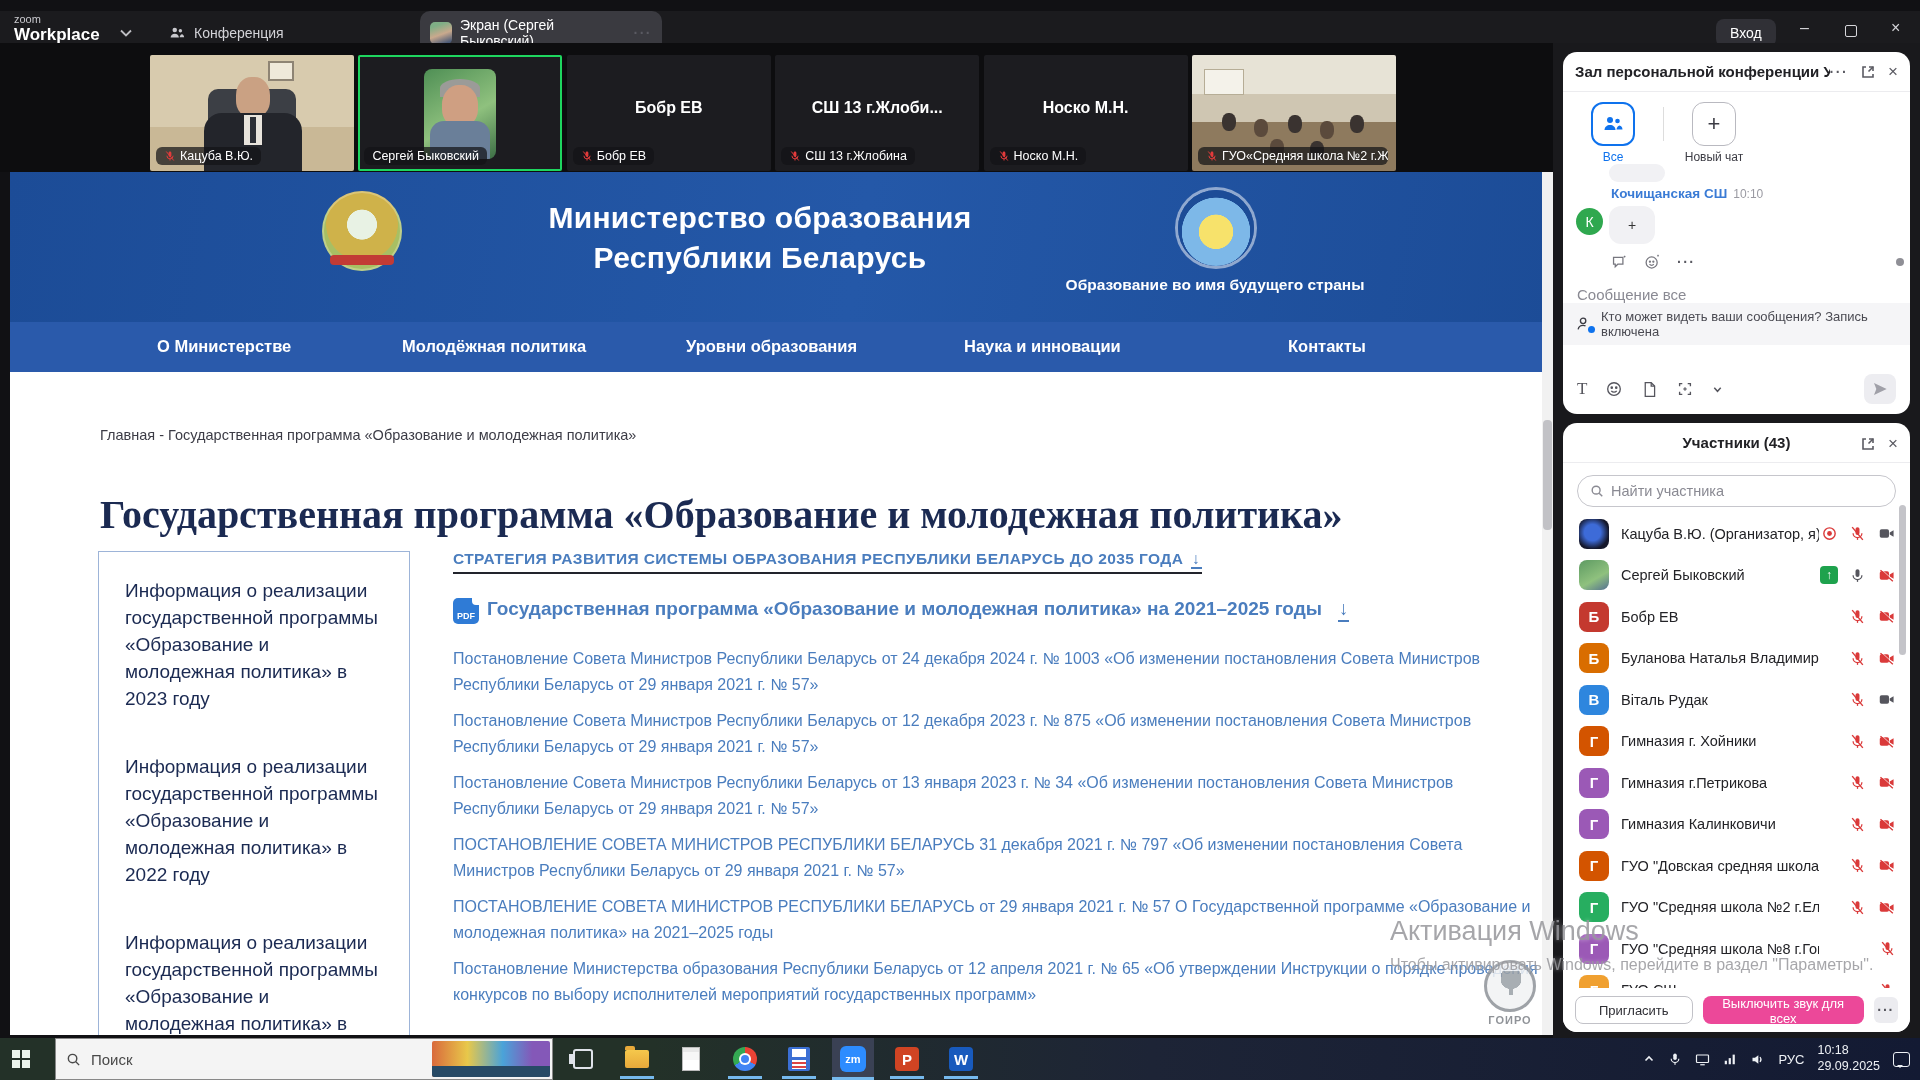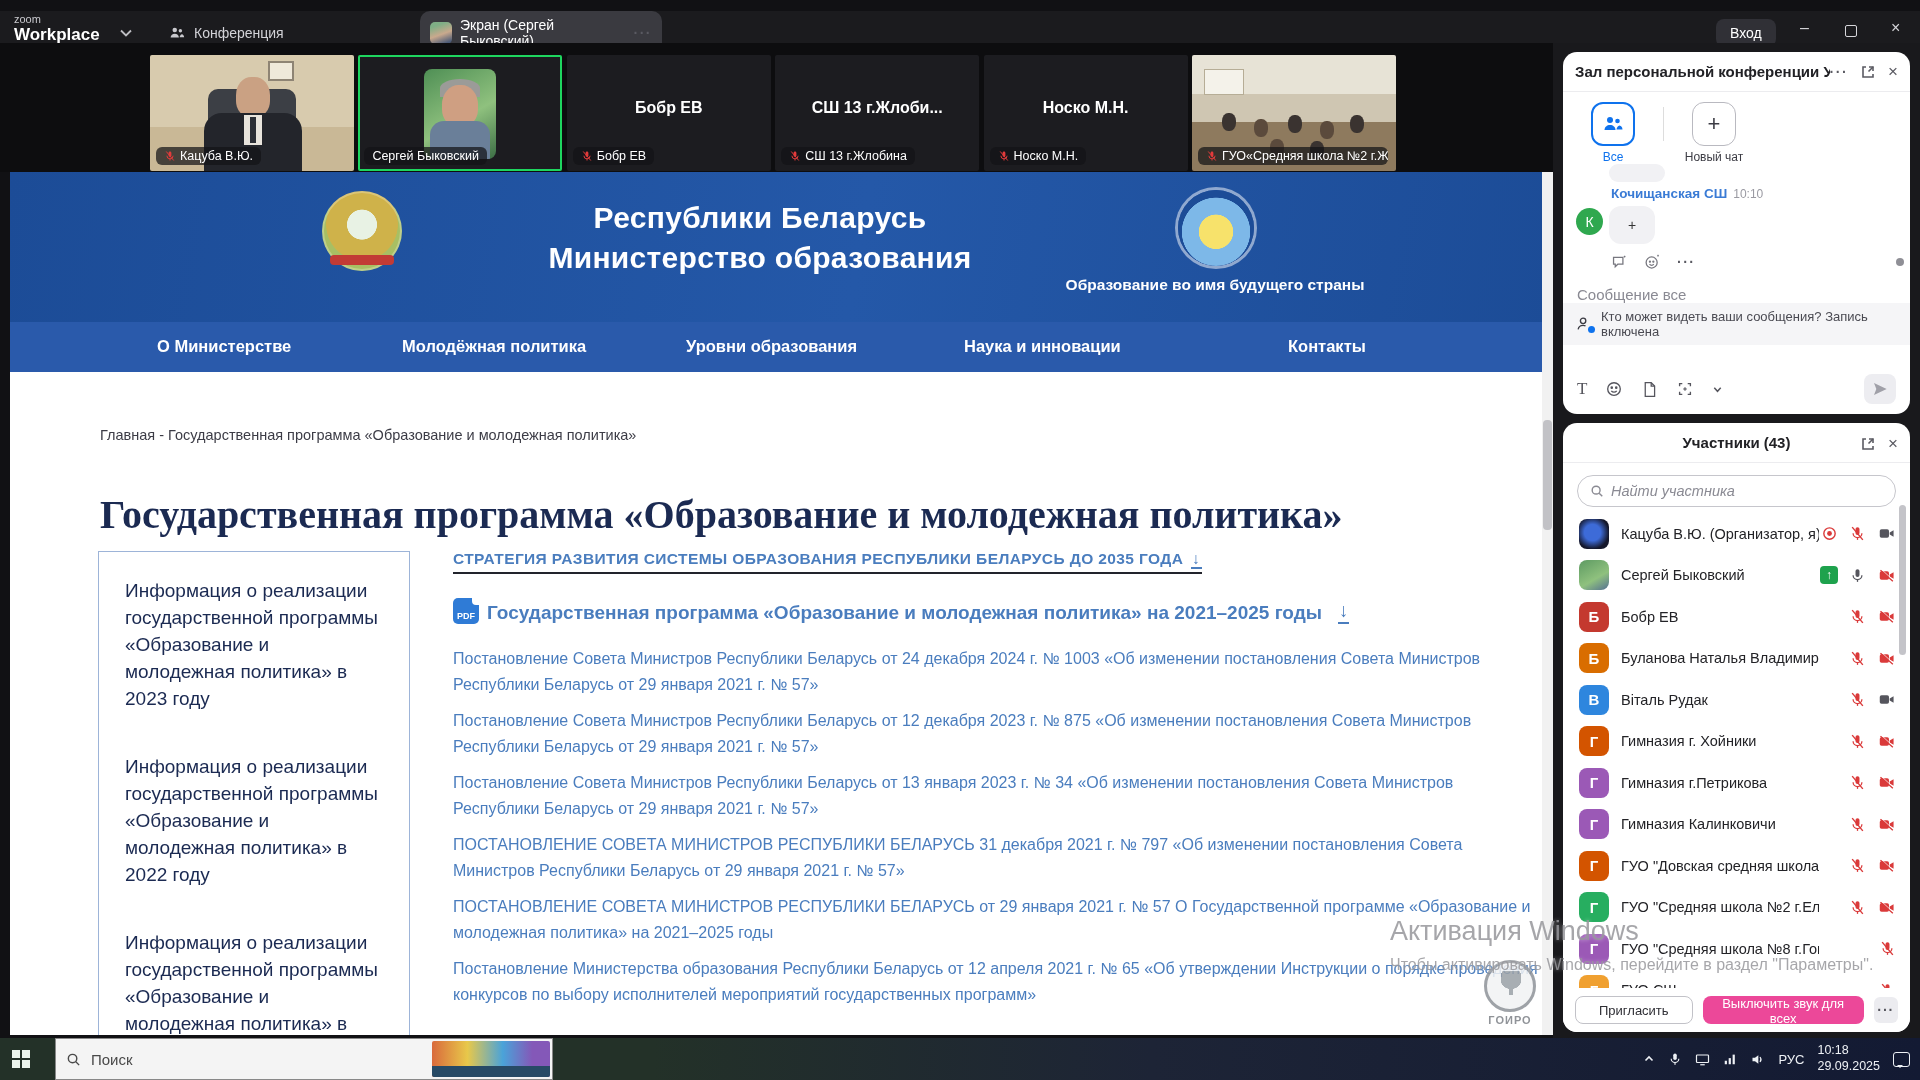--- a/index.html
+++ b/index.html
@@ -65,21 +65,21 @@
   #site-nav span:nth-child(4){left:954px;}
   #site-nav span:nth-child(5){left:1278px;}
   #breadcrumb{position:absolute;left:90px;top:255px;font-size:14.5px;color:#3c3c46;}
   #breadcrumb a{color:#3c3c46;text-decoration:none;}
   #page-title{position:absolute;left:90px;top:292px;width:1340px;font-family:"Liberation Serif",serif;font-size:40px;font-weight:bold;color:#1b2a52;}
   #side-box{position:absolute;left:88px;top:379px;width:312px;height:490px;border:1px solid #9db4d8;background:#fff;padding:26px 26px 0 26px;}
   .side-item{font-size:19px;line-height:1.42;color:#1b2a52;margin-bottom:41px;}
   #links-col{position:absolute;left:443px;top:378px;width:1090px;}
   .lnk{color:#4a7dbe;cursor:pointer;}
   .lnk-caps{display:inline-block;font-size:15.5px;font-weight:bold;letter-spacing:.4px;border-bottom:2px solid #22242c;padding-bottom:4px;margin-bottom:24px;}
-  .lnk-pdf{display:flex;align-items:flex-end;gap:8px;font-size:19px;font-weight:bold;margin-bottom:22px;}
+  .lnk-pdf{display:flex;align-items:flex-start;gap:8px;font-size:19px;font-weight:bold;margin-bottom:22px;}
   .pdf-badge{flex:0 0 auto;width:26px;height:26px;background:#2f7bd6;border-radius:5px;color:#fff;font-size:9px;font-weight:bold;display:flex;align-items:flex-end;justify-content:center;padding-bottom:3px;position:relative;}
   .pdf-badge:before{content:"";position:absolute;right:-2px;top:-2px;width:9px;height:9px;background:#fff;border-radius:0 0 0 4px;}
   .lnk-plain{display:block;font-size:16px;line-height:26px;margin-bottom:10px;}
   .dl{font-weight:bold;border-bottom:2px solid #4a7dbe;padding:0 1px;margin-left:8px;}
   #site-scrollbar{position:absolute;right:0px;top:0;width:11px;height:863px;background:#f1f1f1;}
   #site-scrollthumb{position:absolute;right:1px;top:248px;width:9px;height:110px;background:#c2c2c6;border-radius:4px;}
   .goiro{position:absolute;left:1468px;top:788px;width:64px;text-align:center;opacity:.85;}
   .goiro .gcirc{width:52px;height:52px;margin:0 auto;border-radius:50%;border:3px solid #8e9298;position:relative;background:#f2f3f4;}
   .goiro .gtree{position:absolute;left:14px;top:8px;width:20px;height:24px;background:radial-gradient(circle at 50% 30%,#9aa0a6 0 55%,transparent 56%),linear-gradient(#9aa0a6,#9aa0a6) 50% 100%/4px 12px no-repeat;}
   .goiro .gname{font-size:11px;color:#7d8187;font-weight:bold;margin-top:2px;letter-spacing:1px;}
@@ -122,21 +122,21 @@
   #chat-notice .picon{color:#3c3c44;position:relative;}
   #chat-notice .picon i{position:absolute;right:-2px;bottom:0;width:7px;height:7px;border-radius:50%;background:#0e72ed;}
   #chat-input{padding:10px 14px 0 14px;font-size:15px;color:#8a8a93;}
   #composer{position:absolute;left:0;bottom:10px;width:100%;display:flex;align-items:center;gap:18px;padding:0 14px;color:#55555d;}
   #send-btn{margin-left:auto;width:32px;height:30px;border-radius:8px;background:#ededf1;display:flex;align-items:center;justify-content:center;color:#a0a0a8;}
 
   
   #pp-panel .panel-head{justify-content:center;}
   #pp-panel .panel-title{position:absolute;left:0;right:0;text-align:center;}
   #pp-panel .head-icons{position:absolute;right:12px;top:12px;}
-  #pp-search{margin:12px 14px 6px 14px;height:32px;border:1px solid #c6c6cc;border-radius:16px;display:flex;align-items:center;gap:7px;padding:0 12px;color:#8a8a93;font-size:14.5px;font-style:italic;}
+  #pp-search{margin:12px 14px 6px 14px;height:32px;border:1px solid #c6c6cc;border-radius:16px;display:flex;align-items:center;gap:7px;padding:0 12px;color:#8a8a93;font-size:14.5px;}
   #pp-list{position:relative;}
   .prow{display:flex;align-items:center;height:41.5px;padding:0 14px 0 16px;}
   .pav{width:30px;height:30px;border-radius:8px;flex:0 0 auto;color:#fff;font-size:15px;font-weight:bold;display:flex;align-items:center;justify-content:center;}
   .pav.img1{background:radial-gradient(circle at 45% 45%,#3d6bd8 0 35%,#15182c 70%);}
   .pav.img2{background:linear-gradient(150deg,#5d9a62,#8fc17e 60%,#546f92);}
   .pname{margin-left:12px;font-size:14.5px;color:#232327;white-space:nowrap;overflow:hidden;max-width:198px;}
   .picons{margin-left:auto;display:flex;align-items:center;gap:11px;}
   .ic-red{color:#da3a3a;}
   .ic-gray{color:#55555d;}
   .share-badge{width:18px;height:18px;border-radius:4px;background:#1ea24d;color:#fff;display:flex;align-items:center;justify-content:center;font-size:12px;font-weight:bold;}
@@ -315,22 +315,22 @@
         </span>
       </div>
     </div>
 
   <div id="site">
     <div id="site-banner">
       <div class="emblem">
           <div class="ribbon"></div>
         </div>
       <div id="site-title">
+        <div>Министерство образования</div>
         <div>Республики Беларусь</div>
-        <div>Министерство образования</div>
       </div>
       <div class="minlogo"></div>
     </div>
     <div id="site-tagline">Образование во имя будущего страны</div>
     <div id="site-nav">
         <span>О Министерстве</span>
         <span>Молодёжная политика</span>
         <span>Уровни образования</span>
         <span>Наука и инновации</span>
         <span>Контакты</span>
@@ -766,20 +766,46 @@
     <div id="tb-search">
       <span>
           <svg viewBox="0 0 16 16" width="15" height="15" fill="none" stroke="currentColor" stroke-width="1.5">
             <circle cx="7" cy="7" r="4.5"></circle>
             <path d="m10.5 10.5 3.5 3.5"></path>
           </svg>
         </span>
       <span>Поиск</span>
       <div id="tb-widget"></div>
     </div>
+    <div class="tb-icons">
+      <span class="tbi">
+          <span class="ic-taskview"></span>
+        </span>
+      <span class="tbi run">
+          <span class="ic-folder"></span>
+        </span>
+      <span class="tbi">
+          <span class="ic-note"></span>
+        </span>
+      <span class="tbi run">
+          <span class="ic-chrome"></span>
+        </span>
+      <span class="tbi run">
+          <span class="ic-floppy"></span>
+        </span>
+      <span class="tbi hl run">
+          <span class="ic-zm">zm</span>
+        </span>
+      <span class="tbi run">
+          <span class="ic-pp">P</span>
+        </span>
+      <span class="tbi run">
+          <span class="ic-w">W</span>
+        </span>
+    </div>
     <div id="tb-tray">
       <span class="tri">
           <svg viewBox="0 0 12 12" width="12" height="12" fill="none" stroke="currentColor" stroke-width="1.6">
             <path d="M2.5 7.5 6 4l3.5 3.5"></path>
           </svg>
         </span>
       <span class="tri">
           <svg viewBox="0 0 24 24" width="14" height="14" fill="currentColor">
             <rect x="9" y="2.5" width="6" height="11" rx="3"></rect>
             <path d="M5.5 11.5a6.5 6.5 0 0 0 13 0" fill="none" stroke="currentColor" stroke-width="2"></path>

